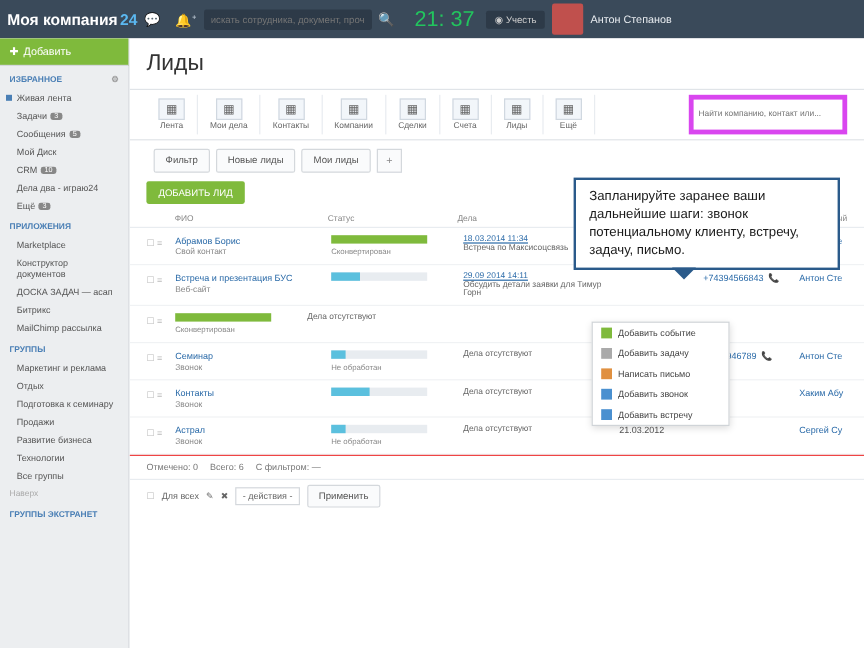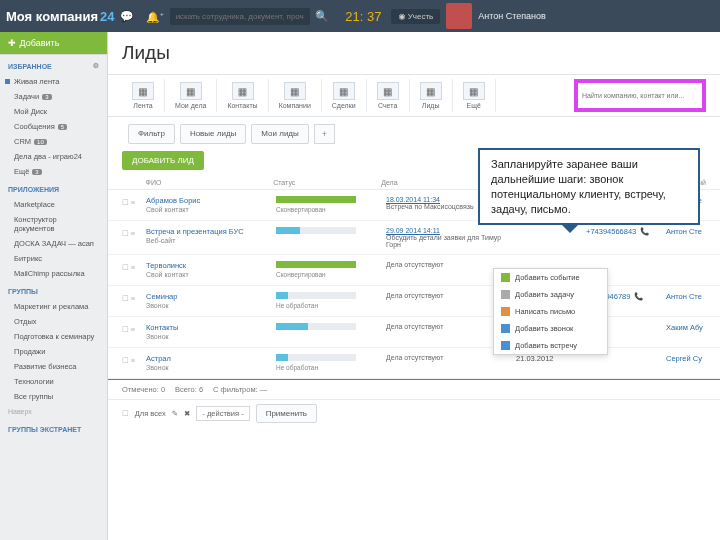--- a/index.html
+++ b/index.html
@@ -3,21 +3,21 @@
 <meta charset="utf-8">
 <style>
 *{box-sizing:border-box;margin:0;padding:0;font-family:Arial,Helvetica,sans-serif}
 body{width:720px;height:540px;overflow:hidden;background:#fff;font-size:9px}
 .header{height:32px;background:#3a4a5a;display:flex;align-items:center;color:#fff;padding:0 6px}
 .logo{font-size:13px;font-weight:bold}
 .logo-num{color:#5bb8f0;font-weight:bold;font-size:13px;margin-left:2px}
 .hdr-ic{margin:0 6px;color:#b8c4d0;font-size:11px}
 .search-box{background:#2d3a48;border:none;color:#999;padding:4px 6px;width:140px;font-size:8px;border-radius:2px}
 .search-btn{color:#b8c4d0;margin:0 6px;font-size:11px}
-.time{font-size:13px;font-weight:300;margin:0 10px;color:#eab308}
+.time{font-size:18px;font-weight:300;margin:0 10px;color:#22c55e}
 .work-btn{background:#2d3a48;padding:3px 7px;font-size:8px;border-radius:2px;color:#ccc}
 .avatar{width:26px;height:26px;background:#c0504d;margin:0 6px;border-radius:2px}
 .username{font-size:9px;color:#e8ecf0}
 .container{display:flex;height:508px}
 .sidebar{width:108px;background:#eceef0;border-right:1px solid #d4d8dc;font-size:8px}
 .add-btn{background:#7fba3c;color:#fff;padding:6px 8px;display:flex;align-items:center;font-size:9px;border-bottom:1px solid #d4d8dc}
 .add-plus{margin-right:4px}
 .sb-sec{color:#4a7fb5;font-weight:bold;padding:7px 8px 4px;font-size:7px;display:flex;align-items:center}
 .sb-gear{margin-left:auto;color:#999}
 .sb-item{padding:3px 8px 3px 14px;color:#555;display:flex;align-items:center;font-size:7.5px}
@@ -95,22 +95,22 @@
         <span class="add-plus">✚</span>
         <span>Добавить</span>
       </div>
     <div class="sb-sec">
         <span>ИЗБРАННОЕ</span>
         <span class="sb-gear">⚙</span>
       </div>
     <div id="sb-fav">
         <div class="sb-item act">Живая лента</div>
         <div class="sb-item">Задачи<span class="sb-badge">3</span></div>
+        <div class="sb-item">Сообщения<span class="sb-badge">5</span></div>
         <div class="sb-item">Мой Диск</div>
-        <div class="sb-item">Сообщения<span class="sb-badge">5</span></div>
         <div class="sb-item">CRM<span class="sb-badge">10</span></div>
         <div class="sb-item">Дела два - играю24</div>
         <div class="sb-item">Ещё<span class="sb-badge">3</span></div>
       </div>
     <div class="sb-sec">ПРИЛОЖЕНИЯ</div>
     <div id="sb-app">
         <div class="sb-item">Marketplace</div>
         <div class="sb-item">Конструктор документов</div>
         <div class="sb-item">ДОСКА ЗАДАЧ — асап</div>
         <div class="sb-item">Битрикс</div>
@@ -201,21 +201,20 @@
           <span class="row-status"><div class="bar">
               <div class="bar-fill " style="width:30%"></div>
             </div><span class="status-txt"></span></span>
           <span class="row-deal"><span class="deal-link">29.09 2014 14:11</span><br><span class="deal-sub">Обсудить детали заявки для Тимур Горн</span></span>
           <span class="row-date"></span>
           <span class="row-tel">+74394566843 <span class="phone-ic">📞</span></span>
           <span class="row-resp">Антон Сте</span>
         </div>
         <div class="row">
           <span class="row-chk">☐ ≡</span>
-          <span class="row-fio"><span class="title">Терволинск</span><span class="sub">Свой контакт</span></span>
           <span class="row-status"><div class="bar">
               <div class="bar-fill gr" style="width:100%"></div>
             </div><span class="status-txt">Сконвертирован</span></span>
           <span class="row-deal"><span class="deal-sub">Дела отсутствуют</span></span>
           <span class="row-date"></span>
           <span class="row-tel"></span>
           <span class="row-resp"></span>
         </div>
         <div class="row">
           <span class="row-chk">☐ ≡</span>

